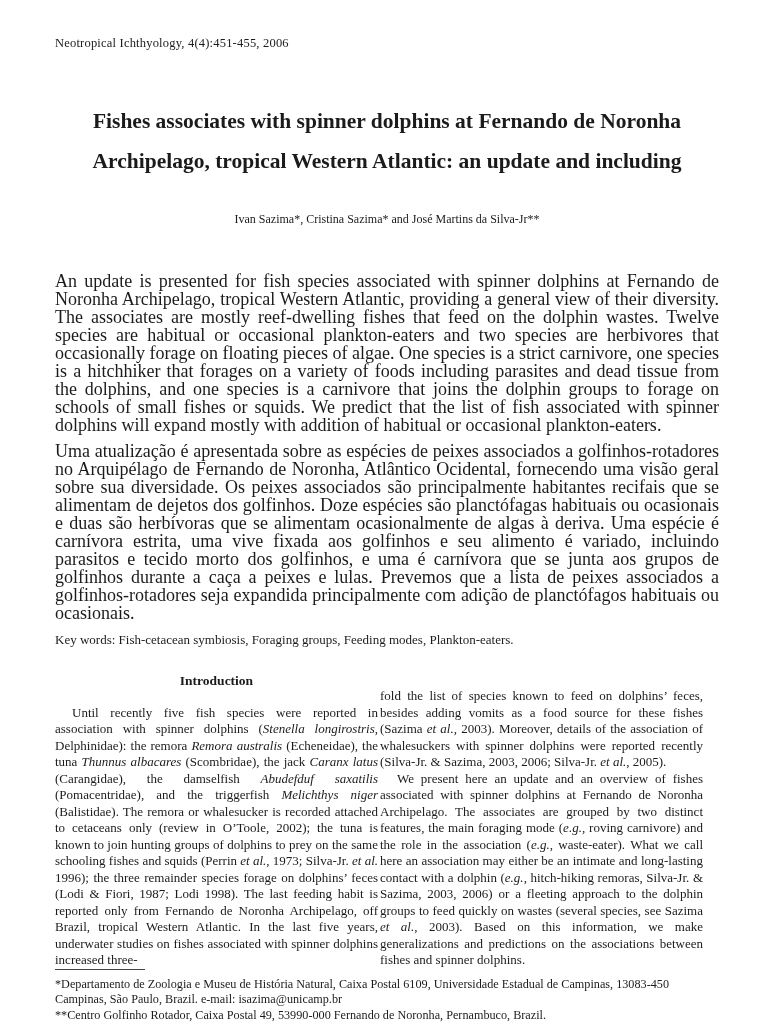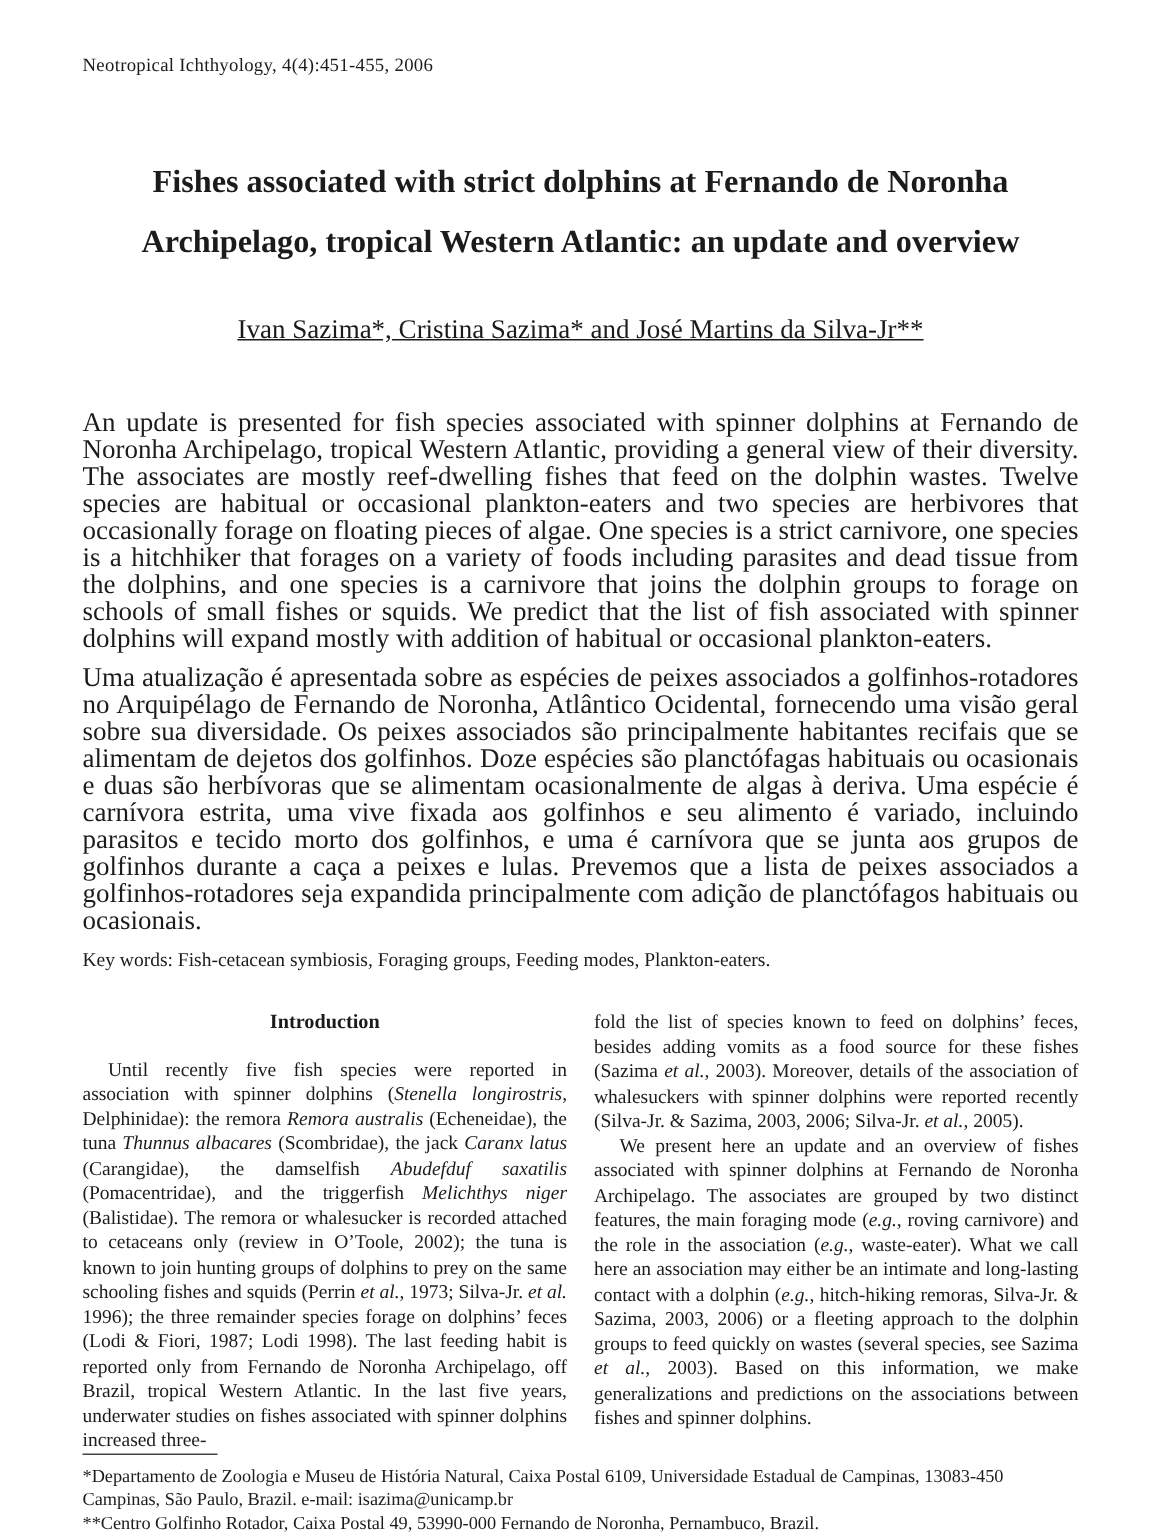--- a/index.html
+++ b/index.html
@@ -12,46 +12,46 @@
   }
   .page {
     width: 774px; height: 1024px;
     background: #ffffff;
     padding: 36px 55px 16px 55px;
     display: flex; flex-direction: column;
   }
   .masthead { font-size: 12.5px; line-height: 15px; letter-spacing: 0.2px; }
   .title-block { margin-top: 50px; text-align: center; }
   .title-line { font-size: 21.5px; font-weight: bold; line-height: 40px; }
-  .authors { margin-top: 28px; text-align: center; font-size: 18px; line-height: 21px; text-decoration: underline; }
+  .authors { margin-top: 28px; text-align: center; font-size: 12px; line-height: 21px; }
   .abstract { margin-top: 42px; font-size: 18px; line-height: 18px; text-align: justify; }
   .abstract + .abstract { margin-top: 8px; }
   .keywords { margin-top: 9px; font-size: 13px; line-height: 18px; text-align: justify; }
   .keywords .kw-label { font-weight: normal; }
-  .columns { margin-top: 24px; display: flex; gap: 18px; }
+  .columns { margin-top: 24px; display: flex; gap: 2px; align-items: flex-end; }
   .col { width: 323px; font-size: 13px; line-height: 16.5px; text-align: justify; }
   .col h2 { font-size: 13.5px; font-weight: bold; text-align: center; line-height: 16.5px; margin-bottom: 15px; }
   .col p.indent { text-indent: 17px; }
   .page-footer { margin-top: auto; }
   .footnote-rule { width: 90px; border-top: 1px solid #444; margin-bottom: 7px; }
   .footnote { font-size: 12.2px; line-height: 15.5px; text-align: left; }
   .page-number { margin-top: 13px; text-align: left; font-size: 14px; }
 </style>
 </head>
 <body>
 
 <div class="page">
 
   <div class="masthead">
     <div>Neotropical Ichthyology, 4(4):451-455, 2006</div>
   </div>
 
   <div class="title-block">
-    <div class="title-line">Fishes associated with strict dolphins at Fernando de Noronha</div>
-    <div class="title-line">Archipelago, tropical Western Atlantic: an update and overview</div>
+    <div class="title-line">Fishes associates with spinner dolphins at Fernando de Noronha</div>
+    <div class="title-line">Archipelago, tropical Western Atlantic: an update and including</div>
   </div>
 
   <div class="authors">Ivan Sazima*, Cristina Sazima* and José Martins da Silva-Jr**</div>
 
   <p class="abstract">An update is presented for fish species associated with spinner dolphins at Fernando de Noronha Archipelago, tropical Western Atlantic, providing a general view of their diversity. The associates are mostly reef-dwelling fishes that feed on the dolphin wastes. Twelve species are habitual or occasional plankton-eaters and two species are herbivores that occasionally forage on floating pieces of algae. One species is a strict carnivore, one species is a hitchhiker that forages on a variety of foods including parasites and dead tissue from the dolphins, and one species is a carnivore that joins the dolphin groups to forage on schools of small fishes or squids. We predict that the list of fish associated with spinner dolphins will expand mostly with addition of habitual or occasional plankton-eaters.</p>
 
   <p class="abstract">Uma atualização é apresentada sobre as espécies de peixes associados a golfinhos-rotadores no Arquipélago de Fernando de Noronha, Atlântico Ocidental, fornecendo uma visão geral sobre sua diversidade. Os peixes associados são principalmente habitantes recifais que se alimentam de dejetos dos golfinhos. Doze espécies são planctófagas habituais ou ocasionais e duas são herbívoras que se alimentam ocasionalmente de algas à deriva. Uma espécie é carnívora estrita, uma vive fixada aos golfinhos e seu alimento é variado, incluindo parasitos e tecido morto dos golfinhos, e uma é carnívora que se junta aos grupos de golfinhos durante a caça a peixes e lulas. Prevemos que a lista de peixes associados a golfinhos-rotadores seja expandida principalmente com adição de planctófagos habituais ou ocasionais.</p>
 
   <p class="keywords"><span class="kw-label">Key words:</span><span> Fish-cetacean symbiosis, Foraging groups, Feeding modes, Plankton-eaters.</span></p>
 

